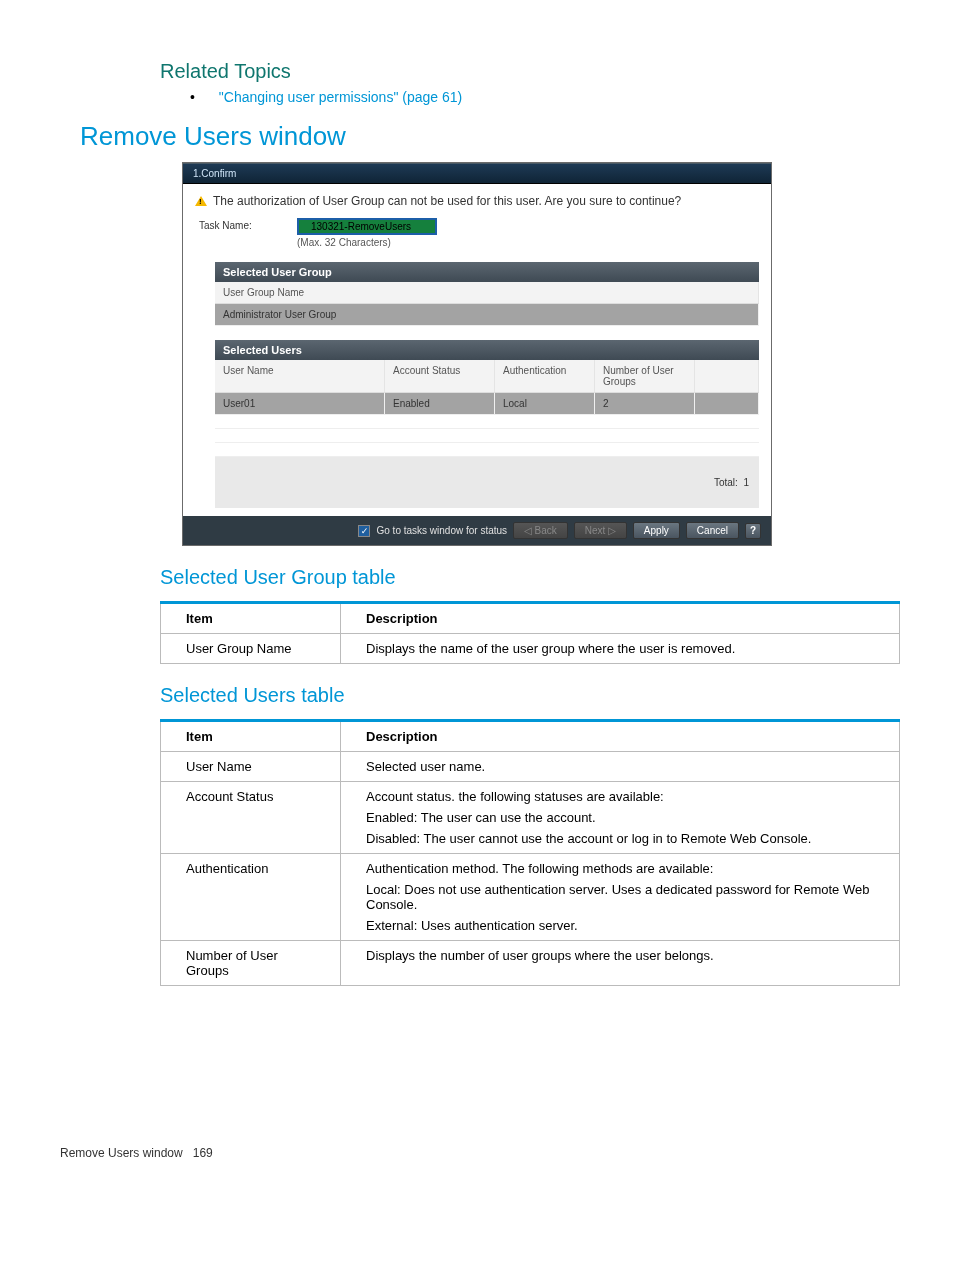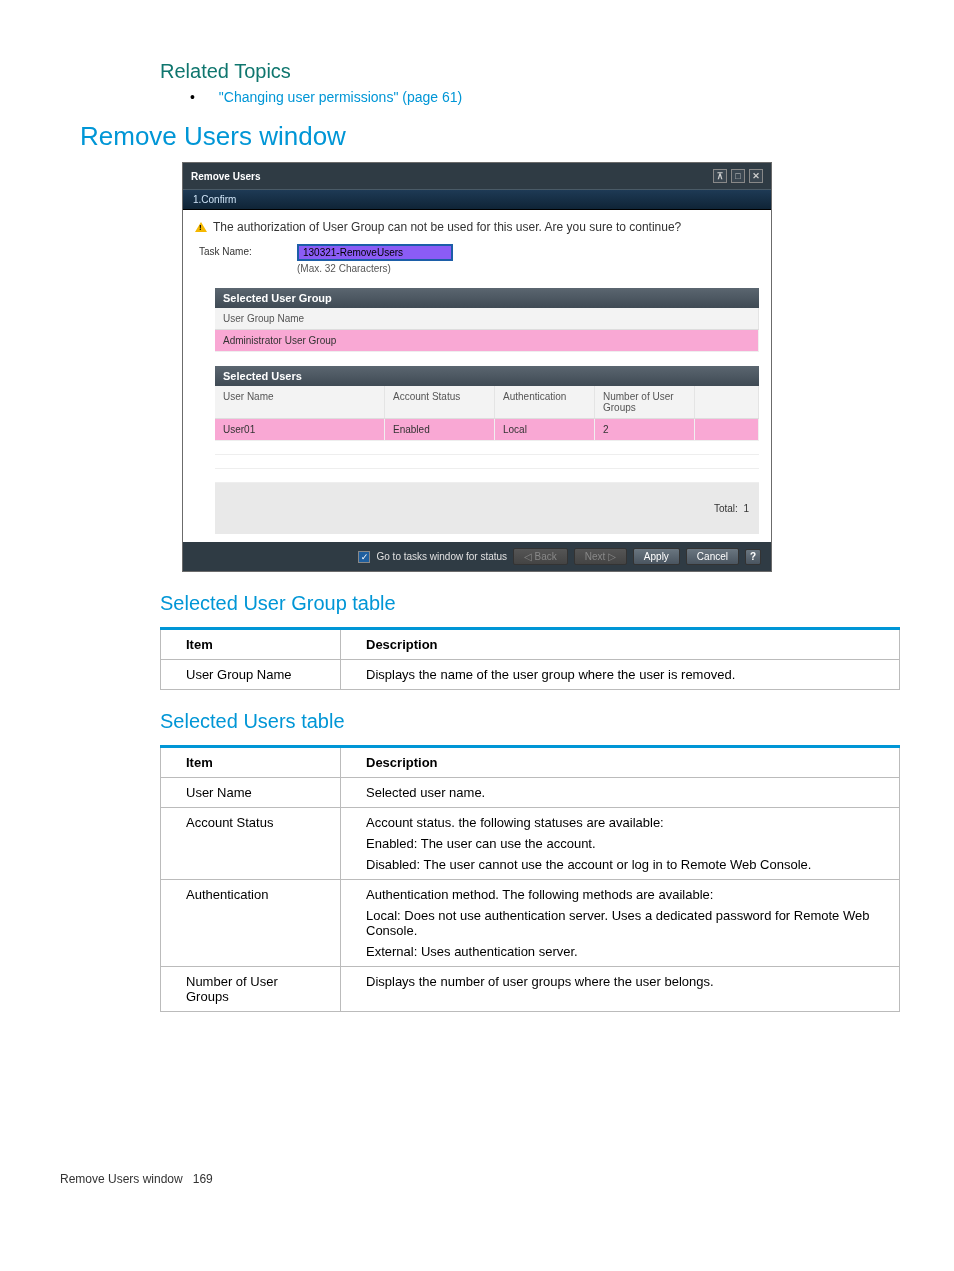--- a/index.html
+++ b/index.html
@@ -58,37 +58,37 @@
   }
   .warn-row { display: flex; align-items: center; gap: 6px; margin-bottom: 10px; font-size: 12px; color: #333; }
   .warn-icon {
     width: 0; height: 0; border-left: 6px solid transparent; border-right: 6px solid transparent;
     border-bottom: 10px solid #f5b800; position: relative;
   }
   .warn-icon::after { content:"!"; position:absolute; left:-2px; top:1px; font-size:8px; color:#000; font-weight:bold; }
   .task-row { display: flex; align-items: flex-start; gap: 8px; margin-bottom: 14px; margin-left: 4px; }
   .task-label { width: 90px; font-size: 10px; color: #333; padding-top: 2px; }
   .task-input {
-    border: 2px solid #1c5ea8; background: #8b5cf6; color: #000;
-    padding: 1px 4px; font-size: 10px; width: 156px;
+    border: 2px solid #1c5ea8; background: #15803d; color: #000;
+    padding: 1px 12px; font-size: 10px; width: 140px;
   }
   .task-hint { font-size: 10px; color: #555; margin-top: 2px; }
 
   .sec-hdr {
     background: linear-gradient(#5b6670,#3f4a54);
     color: #fff; font-weight: bold; padding: 4px 8px; font-size: 11px;
     margin-left: 20px; margin-right: 0;
   }
   .sec-colhdr {
     display: flex; background: #f3f3f3; border-bottom: 1px solid #ddd;
     margin-left: 20px; font-size: 10px; color: #555;
   }
   .sec-colhdr > div { padding: 5px 8px; border-right: 1px solid #e4e4e4; }
   .sec-row {
-    display: flex; background: #f9a8d4; border-bottom: 1px solid #eee;
+    display: flex; background: #a3a3a3; border-bottom: 1px solid #eee;
     margin-left: 20px; font-size: 10px; color: #333;
   }
   .sec-row > div { padding: 5px 8px; border-right: 1px solid #f0f0f0; }
   .sec-empty { height: 14px; margin-left: 20px; border-bottom: 1px solid #eee; background:#fff; }
   .sec-total {
     margin-left: 20px; background: #e9e9e9; text-align: right;
     padding: 20px 10px; font-size: 10px; color: #333;
   }
   .col-a { width: 170px; }
   .col-b { width: 110px; }
@@ -135,28 +135,20 @@
 
 <div class="related-topics-h">Related Topics</div>
 <div class="bullet-line">
   <span class="bullet">•</span>
   <span>"Changing user permissions" (page 61)</span>
 </div>
 
 <div class="section-h">Remove Users window</div>
 
 <div class="win">
-  <div class="win-title">
-    <span>Remove Users</span>
-    <div class="win-icons">
-      <div class="wicon">⊼</div>
-      <div class="wicon">□</div>
-      <div class="wicon">✕</div>
-    </div>
-  </div>
   <div class="win-tab">1.Confirm</div>
   <div class="win-body">
     <div class="warn-row">
       <div class="warn-icon"></div>
       <span>The authorization of User Group can not be used for this user. Are you sure to continue?</span>
     </div>
     <div class="task-row">
       <div class="task-label">Task Name:</div>
       <div>
         <input class="task-input" value="130321-RemoveUsers" style="">

